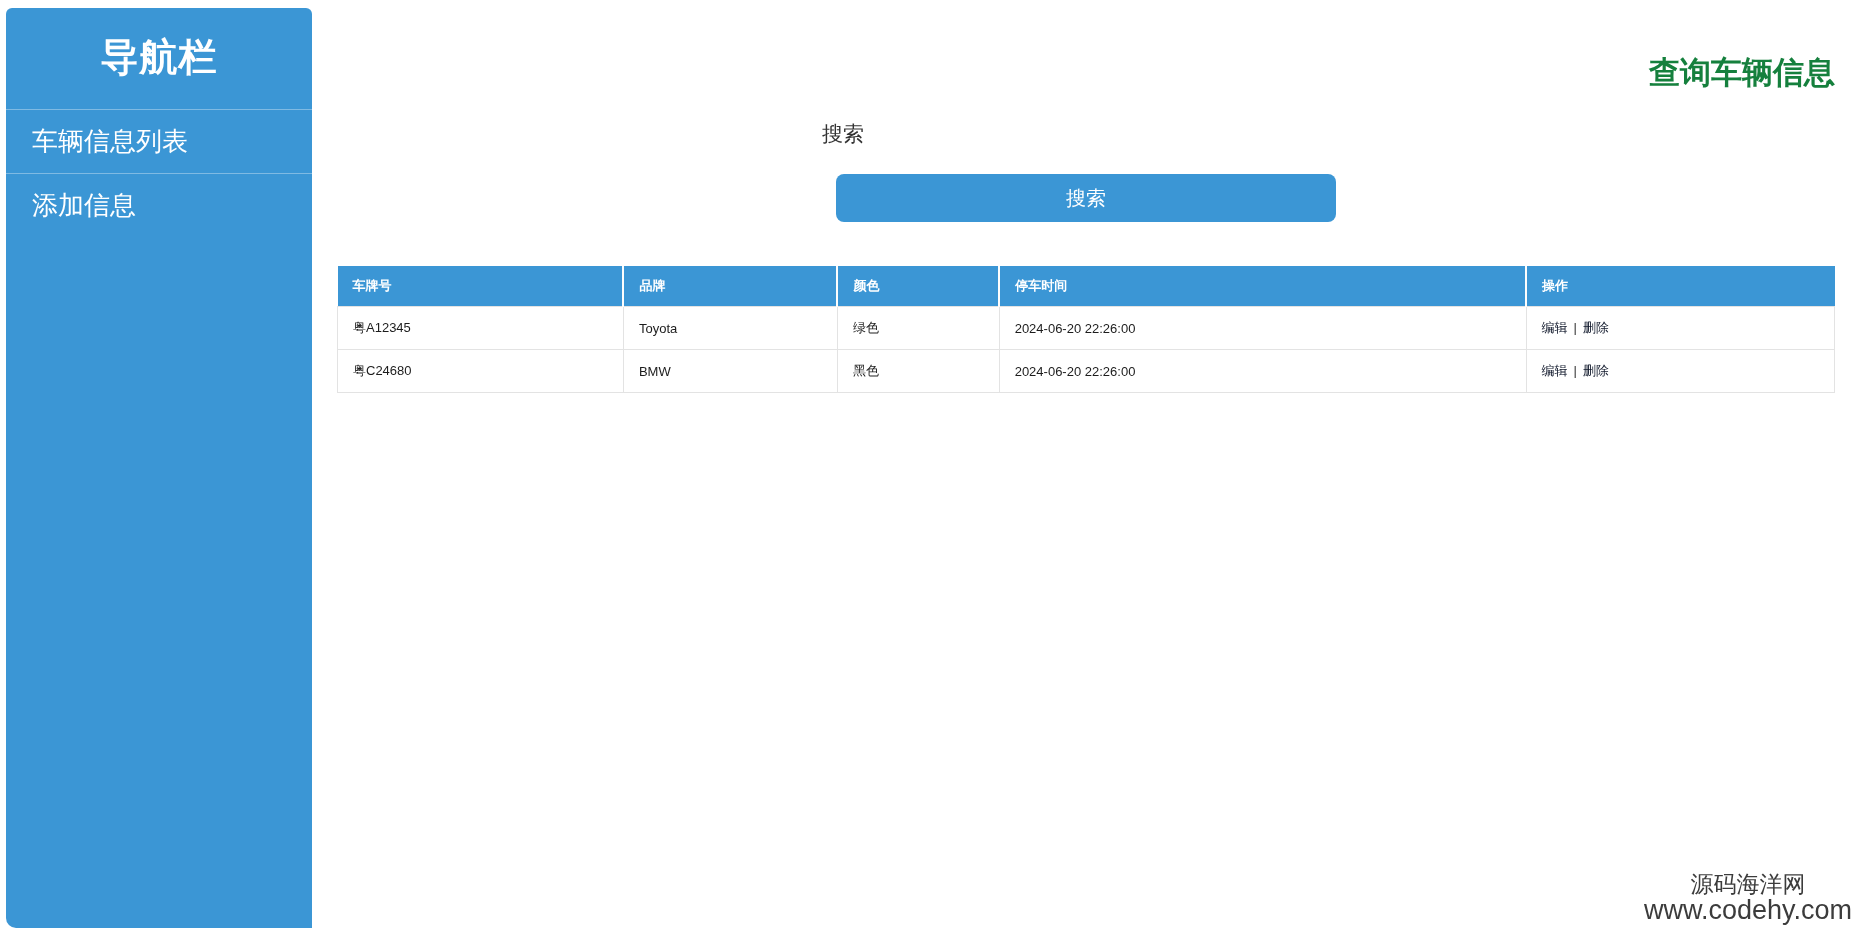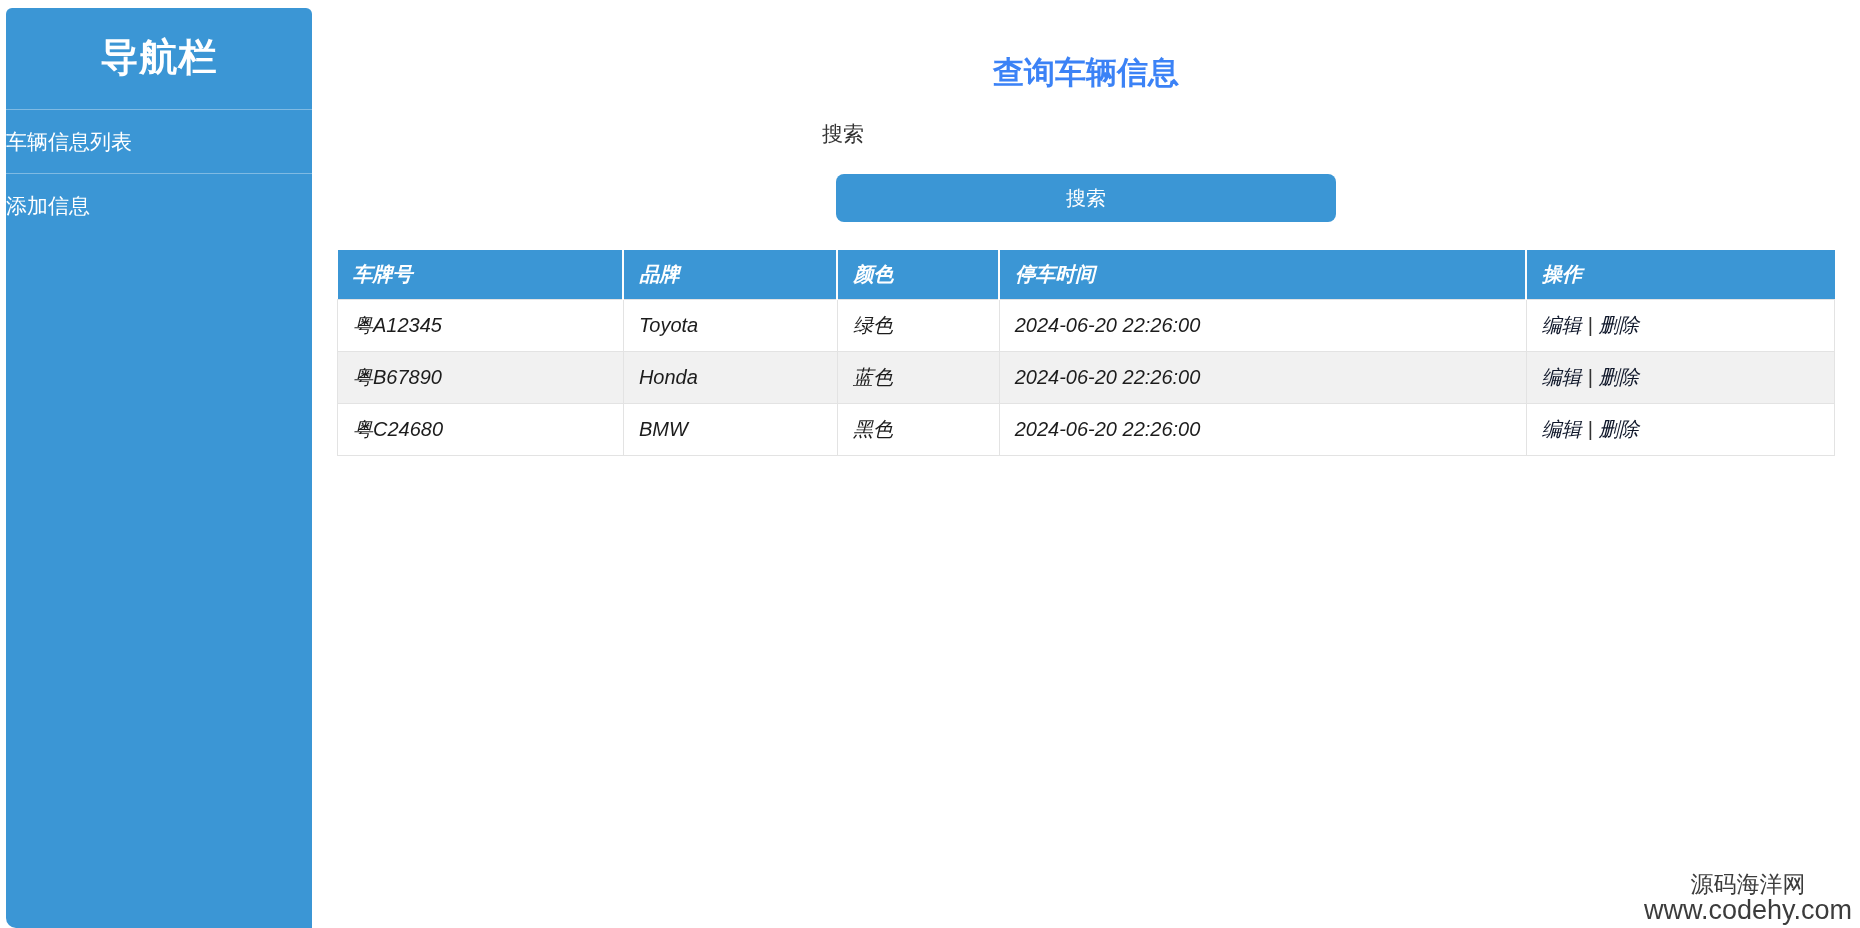--- a/index.html
+++ b/index.html
@@ -12,54 +12,54 @@
   .sidebar {
     position: fixed; left: 6px; top: 8px; bottom: 0; width: 306px;
     background: #3b96d5; color: #fff;
     border-radius: 6px 6px 0 10px;
   }
   .nav-title {
     text-align: center; font-size: 38px; font-weight: bold;
     padding: 24px 0 26px; color: #fff; letter-spacing: 1px;
   }
   .nav-item {
-    height: 64px; line-height: 63px; 
-    font-size: 21px; color: #fff; cursor: pointer;
+    height: 64px; line-height: 63px; padding-left: 26px;
+    font-size: 26px; color: #fff; cursor: pointer;
     border-top: 1px solid rgba(255,255,255,0.35);
   }
   .nav-item.selected {
     background: #2d7aa9;
     border-top-color: rgba(0,0,0,0.18);
     border-bottom: 1px solid rgba(0,0,0,0.18);
   }
   
   .main {
     margin-left: 312px; padding: 0 25px;
   }
   .page-title {
-    text-align: center; font-size: 31px; font-weight: bold;
-    color: #3b82f6; margin: 52px 0 26px;
+    text-align: right; font-size: 31px; font-weight: bold;
+    color: #15803d; margin: 52px 0 26px;
   }
   .search-area { width: 528px; margin: 0 auto; }
   .search-label { font-size: 21px; color: #333; margin-bottom: 9px; }
   .search-input {
     width: 100%; height: 44px; border: 1px solid #dcdcdc; border-radius: 4px;
     padding: 0 13px; font-size: 19px; color: #333; outline: none;
     background: #fff; box-shadow: 0 1px 2px rgba(0,0,0,0.03);
   }
   .search-input::placeholder { color: #9aa0a6; }
   .search-btn {
     display: block; width: 500px; height: 48px; margin: 26px auto 0;
     background: #3b96d5; color: #fff; font-size: 20px;
     font-family: inherit; border: none; border-radius: 8px; cursor: pointer;
   }
   
   .vehicle-table {
-    width: 100%; margin-top: 28px; border-collapse: collapse;
-    font-size: 20px; color: #1c1c1c; font-style: italic;
+    width: 100%; margin-top: 44px; border-collapse: collapse;
+    font-size: 13px; color: #1c1c1c;
   }
   .vehicle-table thead th {
     background: #3b96d5; color: #fff; font-weight: bold; text-align: left;
     padding: 11px 15px; border-right: 2px solid #fdfdfd;
   }
   .vehicle-table thead th:last-child { border-right: none; }
   .vehicle-table tbody td {
     padding: 12px 15px; border: 1px solid #e3e3e3; background-clip: padding-box;
   }
   .vehicle-table tbody tr.alt td { background: #f1f1f1; }
@@ -110,29 +110,20 @@
     <tbody>
       <tr>
         <td>粤A12345</td>
         <td>Toyota</td>
         <td>绿色</td>
         <td>2024-06-20 22:26:00</td>
         <td>
           <a class="action-link">编辑</a><span class="action-sep">|</span><a class="action-link">删除</a>
         </td>
       </tr>
-      <tr class="alt">
-        <td>粤B67890</td>
-        <td>Honda</td>
-        <td>蓝色</td>
-        <td>2024-06-20 22:26:00</td>
-        <td>
-          <a class="action-link">编辑</a><span class="action-sep">|</span><a class="action-link">删除</a>
-        </td>
-      </tr>
       <tr>
         <td>粤C24680</td>
         <td>BMW</td>
         <td>黑色</td>
         <td>2024-06-20 22:26:00</td>
         <td>
           <a class="action-link">编辑</a><span class="action-sep">|</span><a class="action-link">删除</a>
         </td>
       </tr>
     </tbody>

